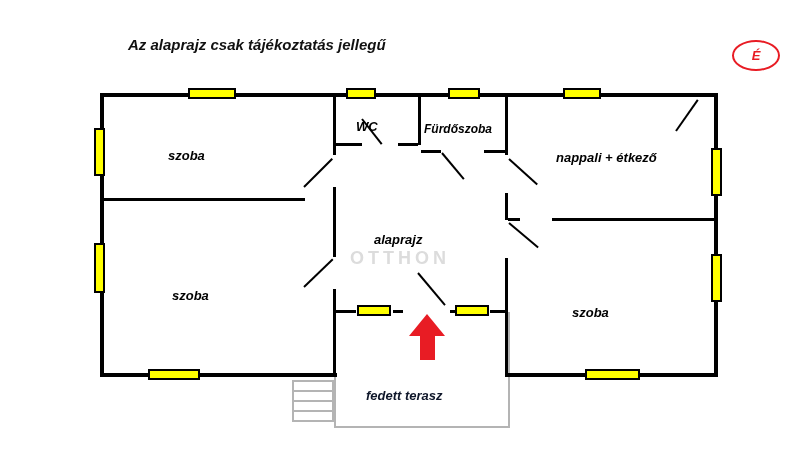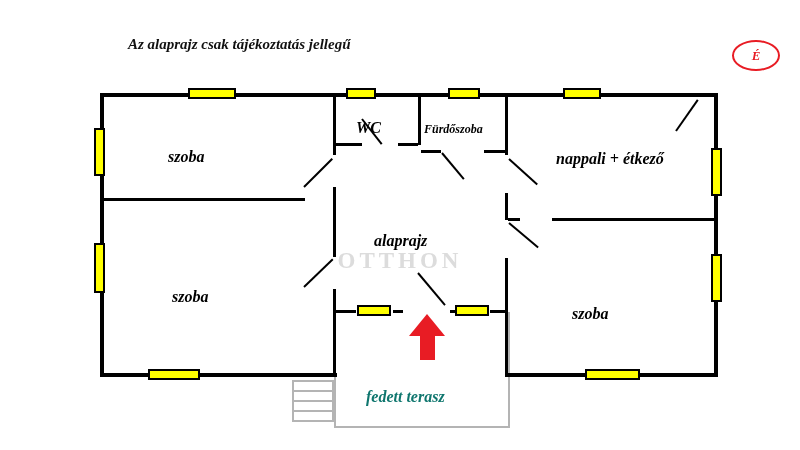--- a/index.html
+++ b/index.html
@@ -1,51 +1,51 @@
 <!DOCTYPE html>
 <html><head>
 <meta charset="utf-8">
 <style>
   html,body { margin:0; padding:0; background:#ffffff; }
   .plan {
     position:relative; width:800px; height:450px; background:#ffffff;
-    font-family:Liberation Serif, serif; overflow:hidden;border-radius:18px;
+    font-family:Liberation Sans, sans-serif; overflow:hidden;border-radius:18px;
   }
   .title {
     position:absolute; left:128px; top:36px; font-size:15px;
     font-weight:bold; font-style:italic; color:#111; z-index:7; white-space:nowrap;
   }
   .compass {
     position:absolute; left:732px; top:40px; width:44px; height:27px;
     border:2px solid #e81c24; border-radius:50%;
     display:flex; align-items:center; justify-content:center; z-index:7;
   }
   .compass span { color:#e81c24; font-weight:bold; font-style:italic; font-size:13px; }
   .wall { position:absolute; background:#000; z-index:4; }
   .door { position:absolute; height:2px; background:#000; transform-origin:left center; z-index:4; }
   .win { position:absolute; background:#ffff00; border:2px solid #000; box-sizing:border-box; z-index:5; }
   .label {
-    position:absolute; font-weight:bold; font-style:italic; font-size:16px;
+    position:absolute; font-weight:bold; font-style:italic; font-size:13px;
     color:#000; z-index:6; white-space:nowrap;
   }
   .label.small { font-size:12px; }
-  .label.red { color:#0f766e; }
+  .label.red { color:#0f172a; }
   .terr { position:absolute; background:#b4b4b4; z-index:3; }
   .stairs {
     position:absolute; left:292px; top:380px; width:42px; height:42px;
     border:2px solid #b4b4b4; box-sizing:border-box;
     background:repeating-linear-gradient(to bottom,#ffffff 0 8px,#b4b4b4 8px 10px);
     z-index:2;
   }
   .watermark {
     position:absolute; left:300px; width:200px; text-align:center;
     color:#dcdcdc; font-weight:bold; z-index:1; user-select:none;
   }
   .wm-logo { top:162px; font-size:56px; letter-spacing:1px; }
-  .wm-1 { top:248px; font-size:23px; letter-spacing:4px; }
+  .wm-1 { top:248px; font-size:18px; letter-spacing:4px; }
   .wm-2 { top:276px; font-size:23px; letter-spacing:3px; }
   .arrow { position:absolute; left:409px; top:314px; width:36px; height:48px; z-index:6; }
   .arrow .head {
     width:0; height:0; margin:0 auto;
     border-left:18px solid transparent; border-right:18px solid transparent;
     border-bottom:22px solid #e81c24;
   }
   .arrow .shaft { width:15px; height:24px; background:#e81c24; margin:0 auto; }
 </style>
 </head>

